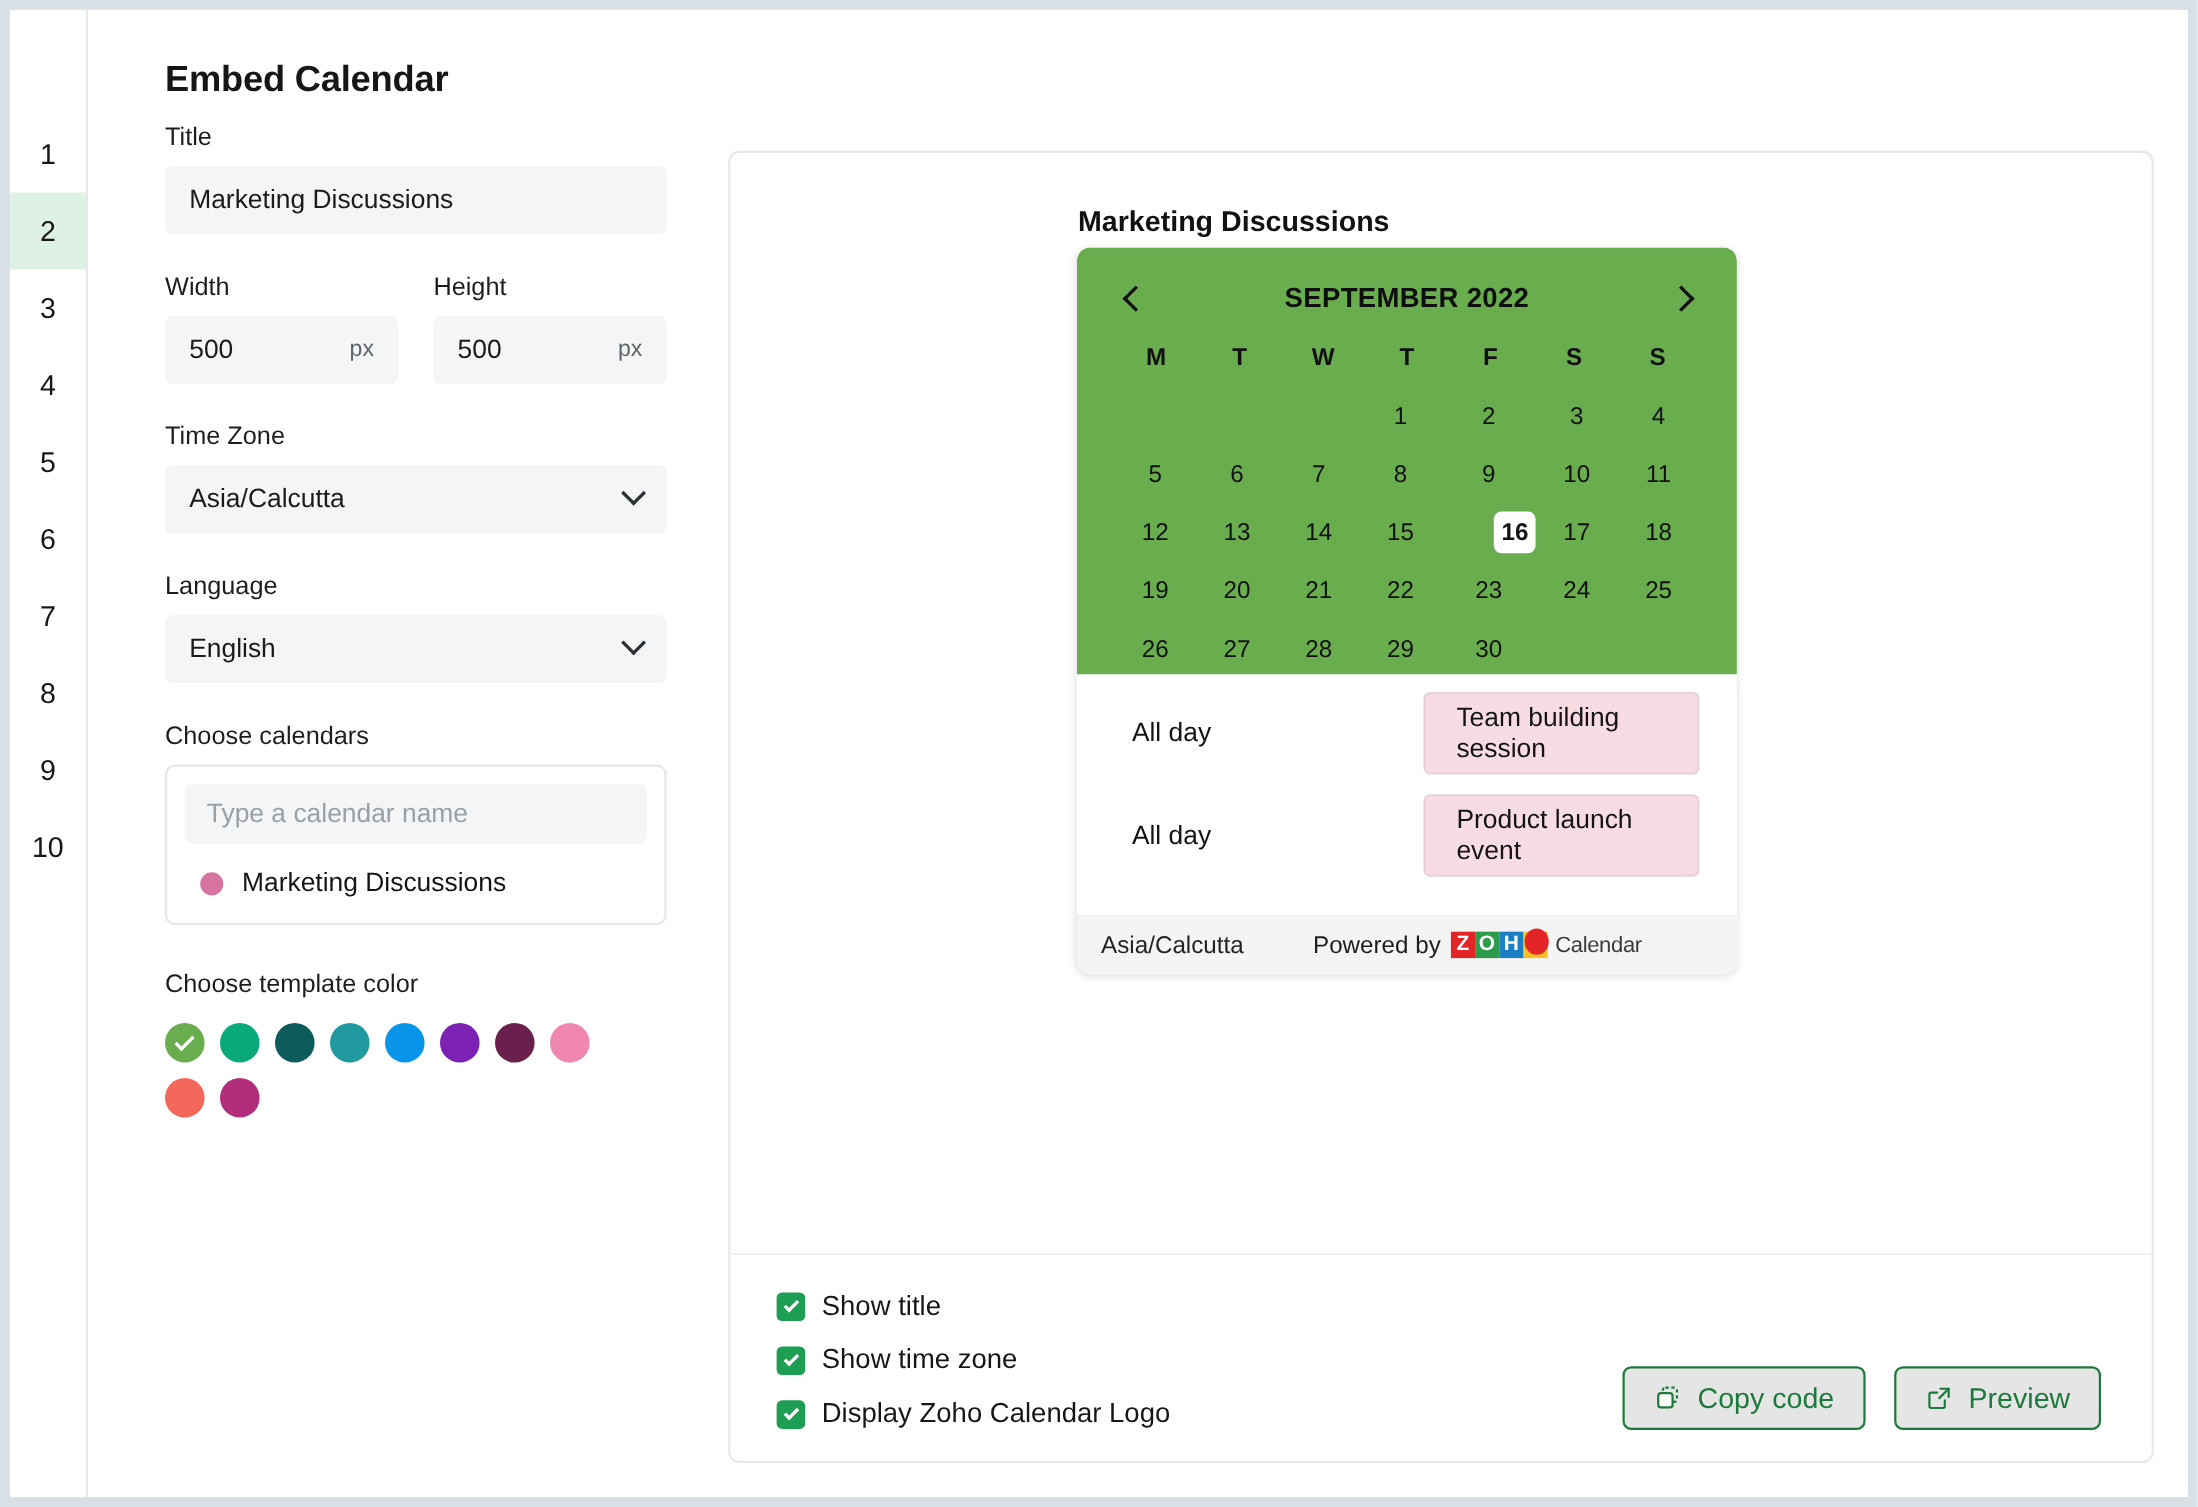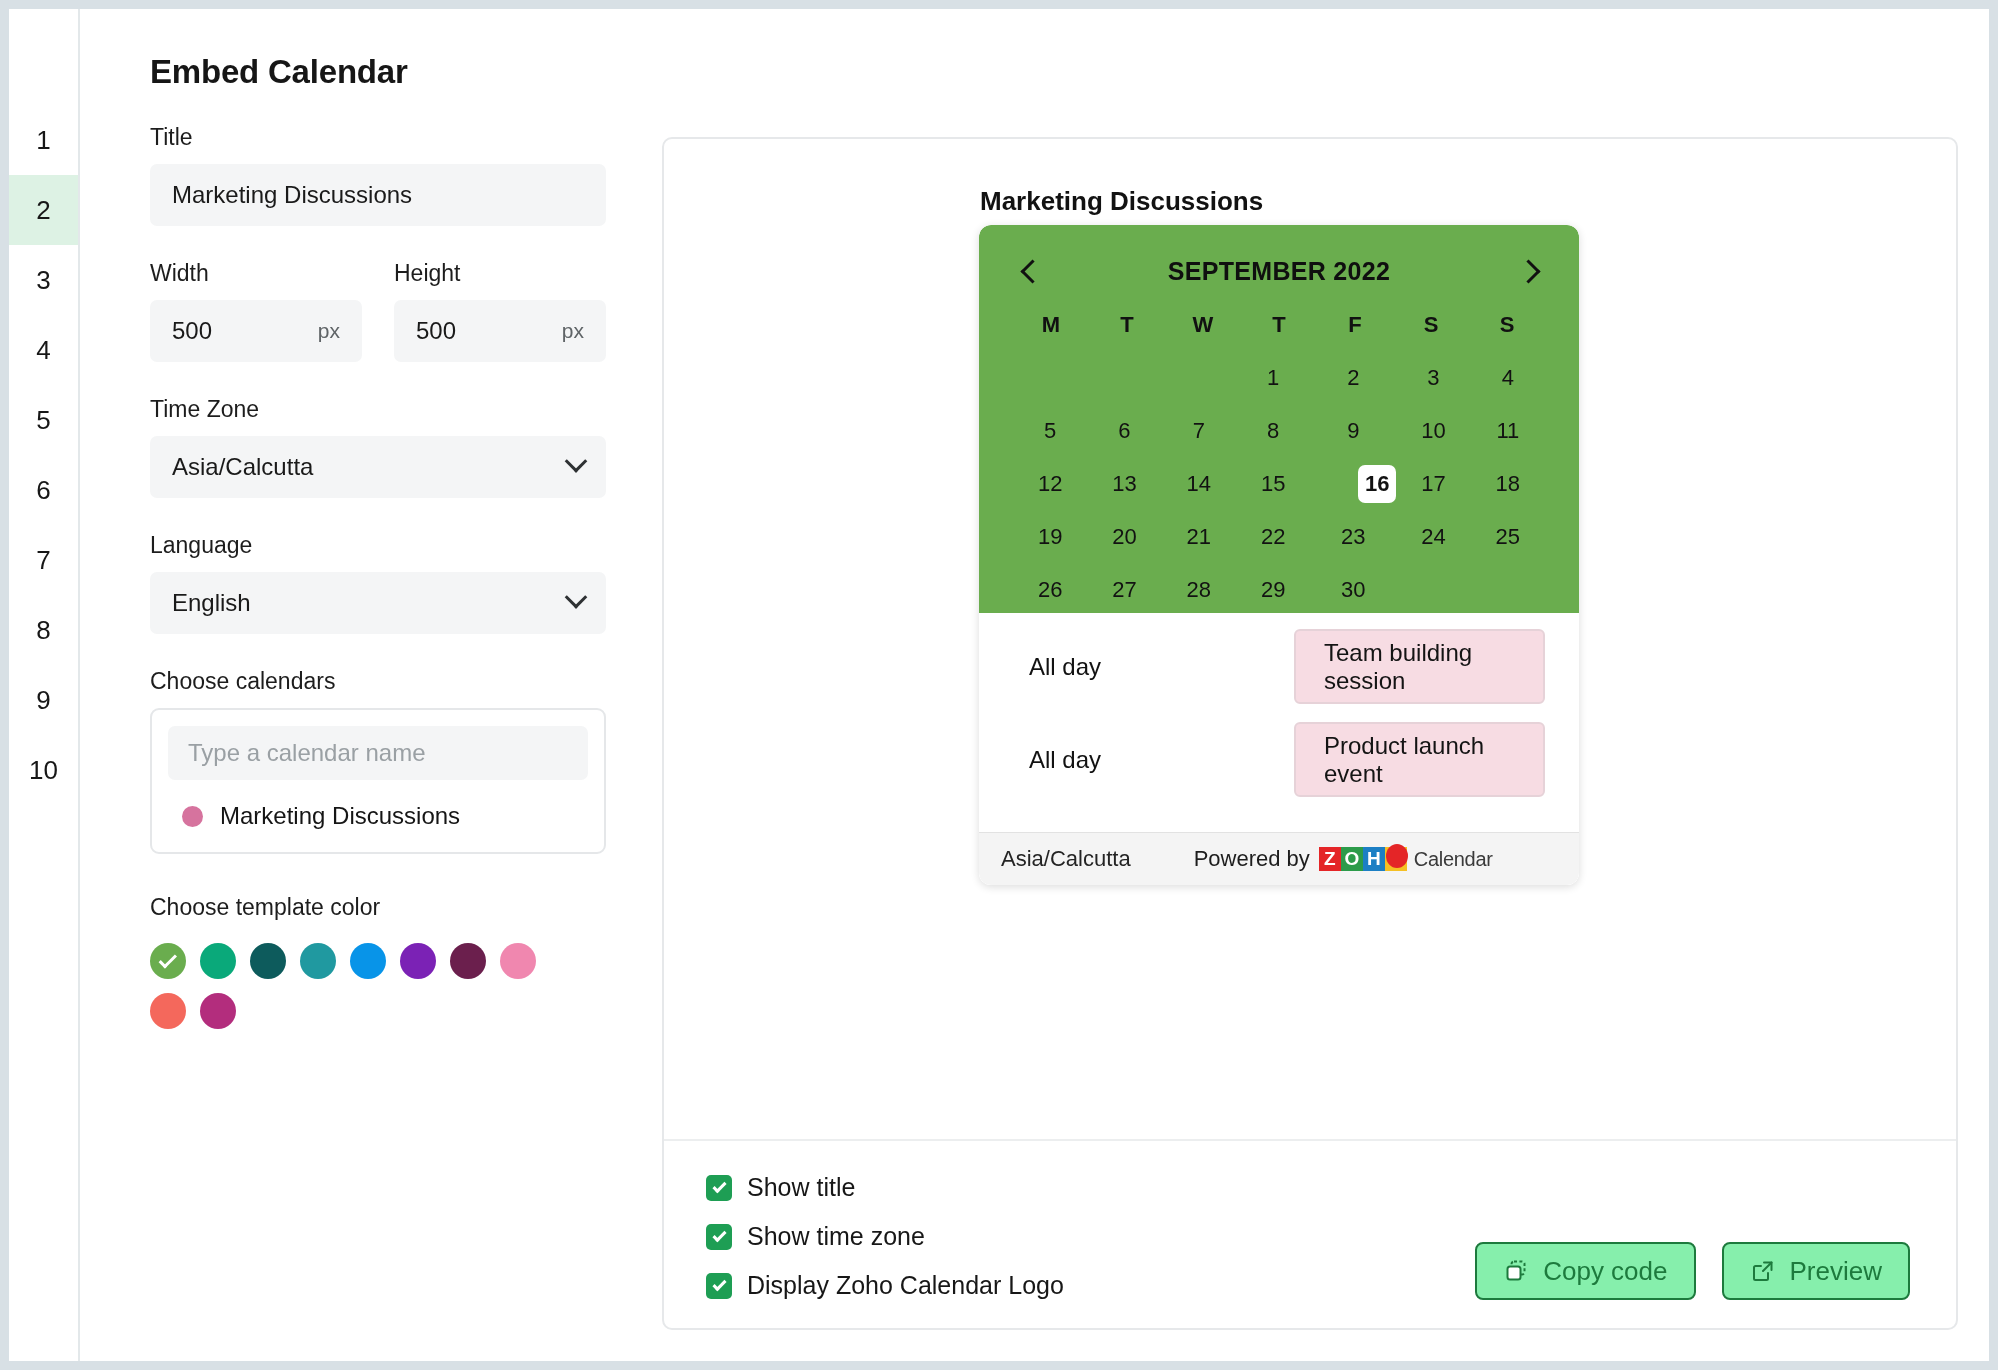--- a/index.html
+++ b/index.html
@@ -55,21 +55,21 @@
     left: 0; top: 0;
     width: 570px;
     padding: 44px 0 0 70px;
   }
 
   #page-title {
     font-size: 33px;
     font-weight: bold;
     color: #161616;
     letter-spacing: -0.2px;
-    margin-bottom: 33px;
+    margin-bottom: 20px;
   }
 
   .field-label {
     font-size: 23px;
     color: #1d1d1d;
     margin-bottom: 13px;
   }
 
   .text-input {
     width: 456px;
@@ -398,21 +398,21 @@
     gap: 26px;
   }
   .action-btn {
     display: flex;
     align-items: center;
     gap: 14px;
     height: 58px;
     padding: 0 26px;
     border: 2px solid #1d7a3d;
     border-radius: 8px;
-    background: #86efac;
+    background: #e5e5e5;
     color: #1d7a3d;
     font-size: 26px;
     cursor: pointer;
     font-family: "Liberation Sans", sans-serif;
   }
   .action-btn svg { display: block; }
 </style>
 </head>
 <body>
 

